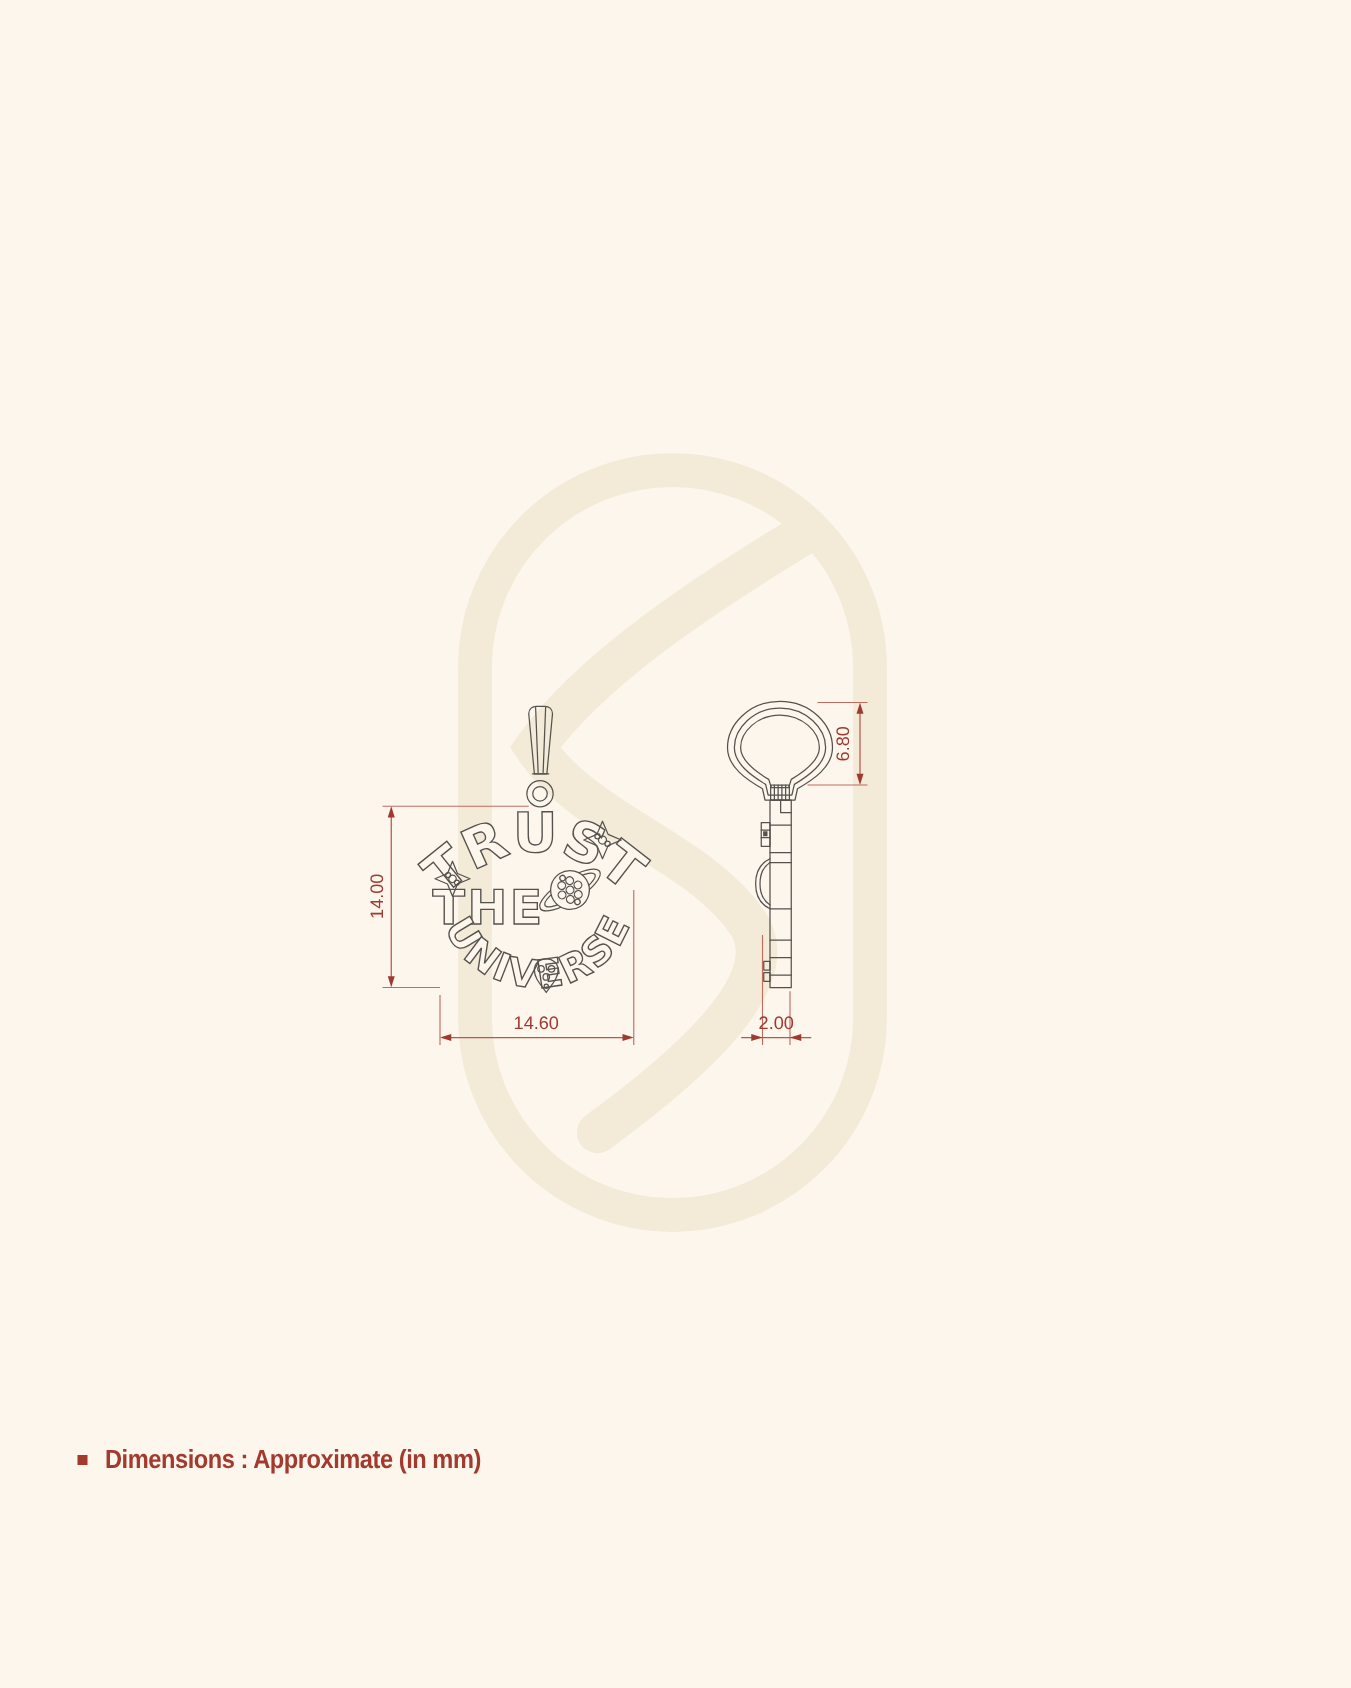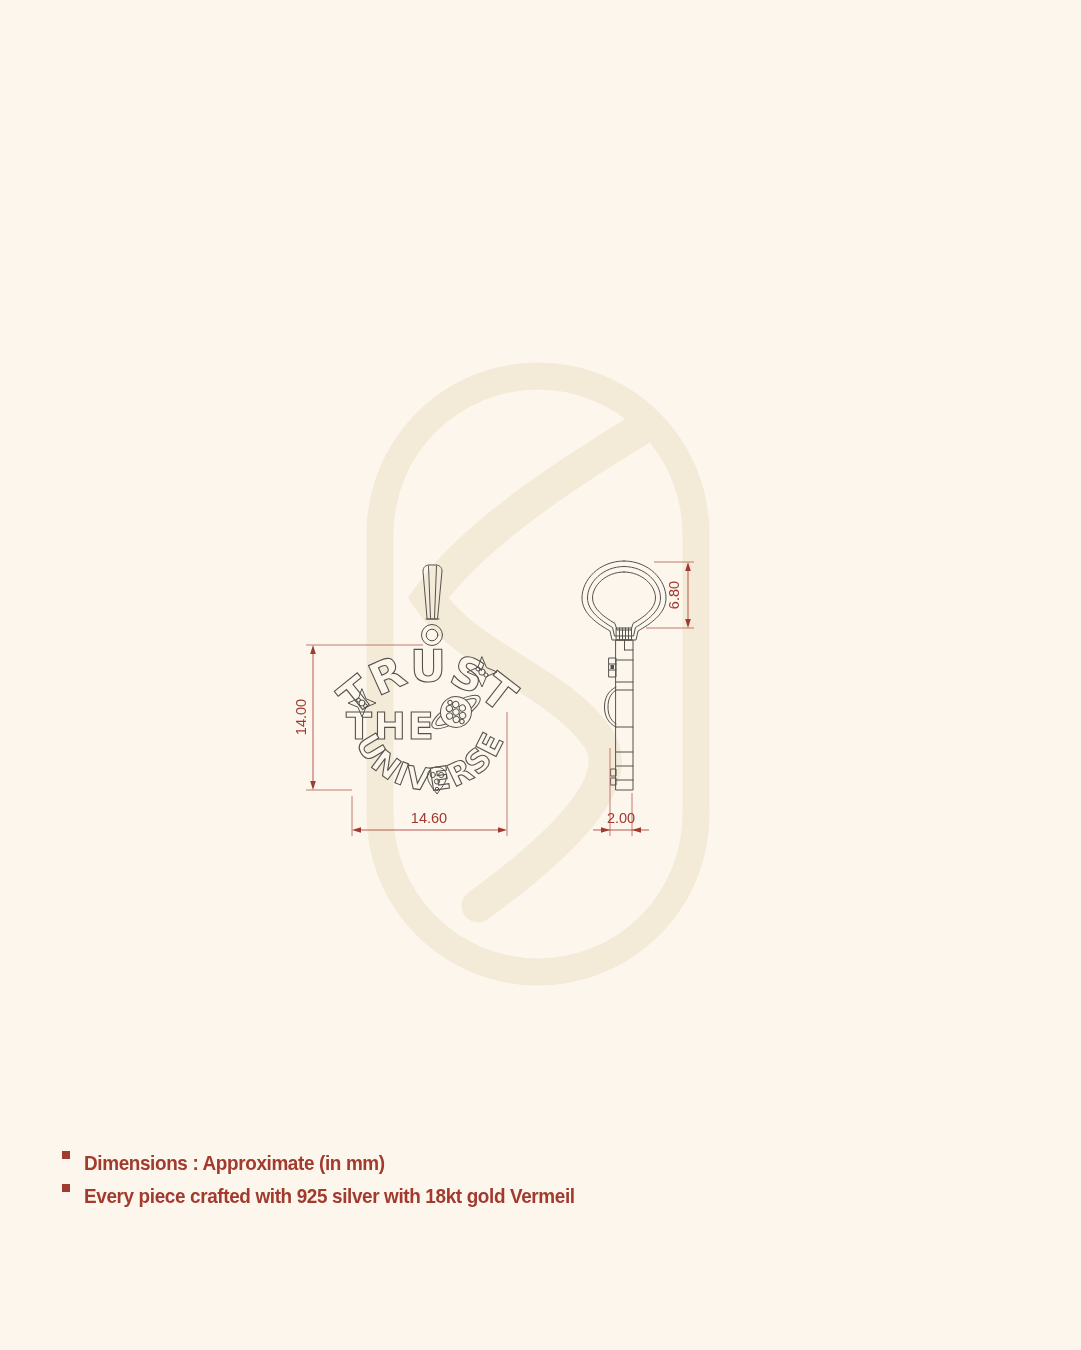--- a/index.html
+++ b/index.html
@@ -21,21 +21,21 @@
   
   .dimline{stroke:#B5584E;stroke-width:1;fill:none;}
   .extline{stroke:#C06B60;stroke-width:0.9;fill:none;}
   .arrow{fill:#A03A30;stroke:none;}
   .dimtext{
     font-family:"Liberation Sans",sans-serif;font-size:14.5px;
     fill:#A03A30;stroke:none;font-weight:normal;
   }
   
   .notes{position:absolute;left:62px;top:1151px;}
-  .note-row{display:flex;align-items:flex-start;height:33.4px;}
+  .note-row{display:flex;align-items:center;height:33.4px;}
   .note-bullet{width:8px;height:8px;background:#A23A2E;margin-right:14px;flex:none;}
   .note-text{
     font-family:"Liberation Sans",sans-serif;font-size:21px;font-weight:bold;
     color:#A23A2E;letter-spacing:-0.4px;white-space:nowrap;
     transform:scaleX(0.9);transform-origin:0 50%;
   }
 </style>
 </head>
 <body>
 
@@ -180,19 +180,15 @@
       <path class="arrow" d="M 632 830 L 641 827.2 L 641 832.8 Z"></path>
       <text class="dimtext" x="621" y="823" text-anchor="middle">2.00</text>
     </g>
   </svg>
 
   <div class="notes">
     <div class="note-row">
       <span class="note-bullet"></span>
       <span class="note-text">Dimensions : Approximate (in mm)</span>
     </div>
-    <div class="note-row">
-      <span class="note-bullet"></span>
-      <span class="note-text">Every piece crafted with 925 silver with 18kt gold Vermeil</span>
-    </div>
   </div>
 
 </div>
 
 </body></html>

